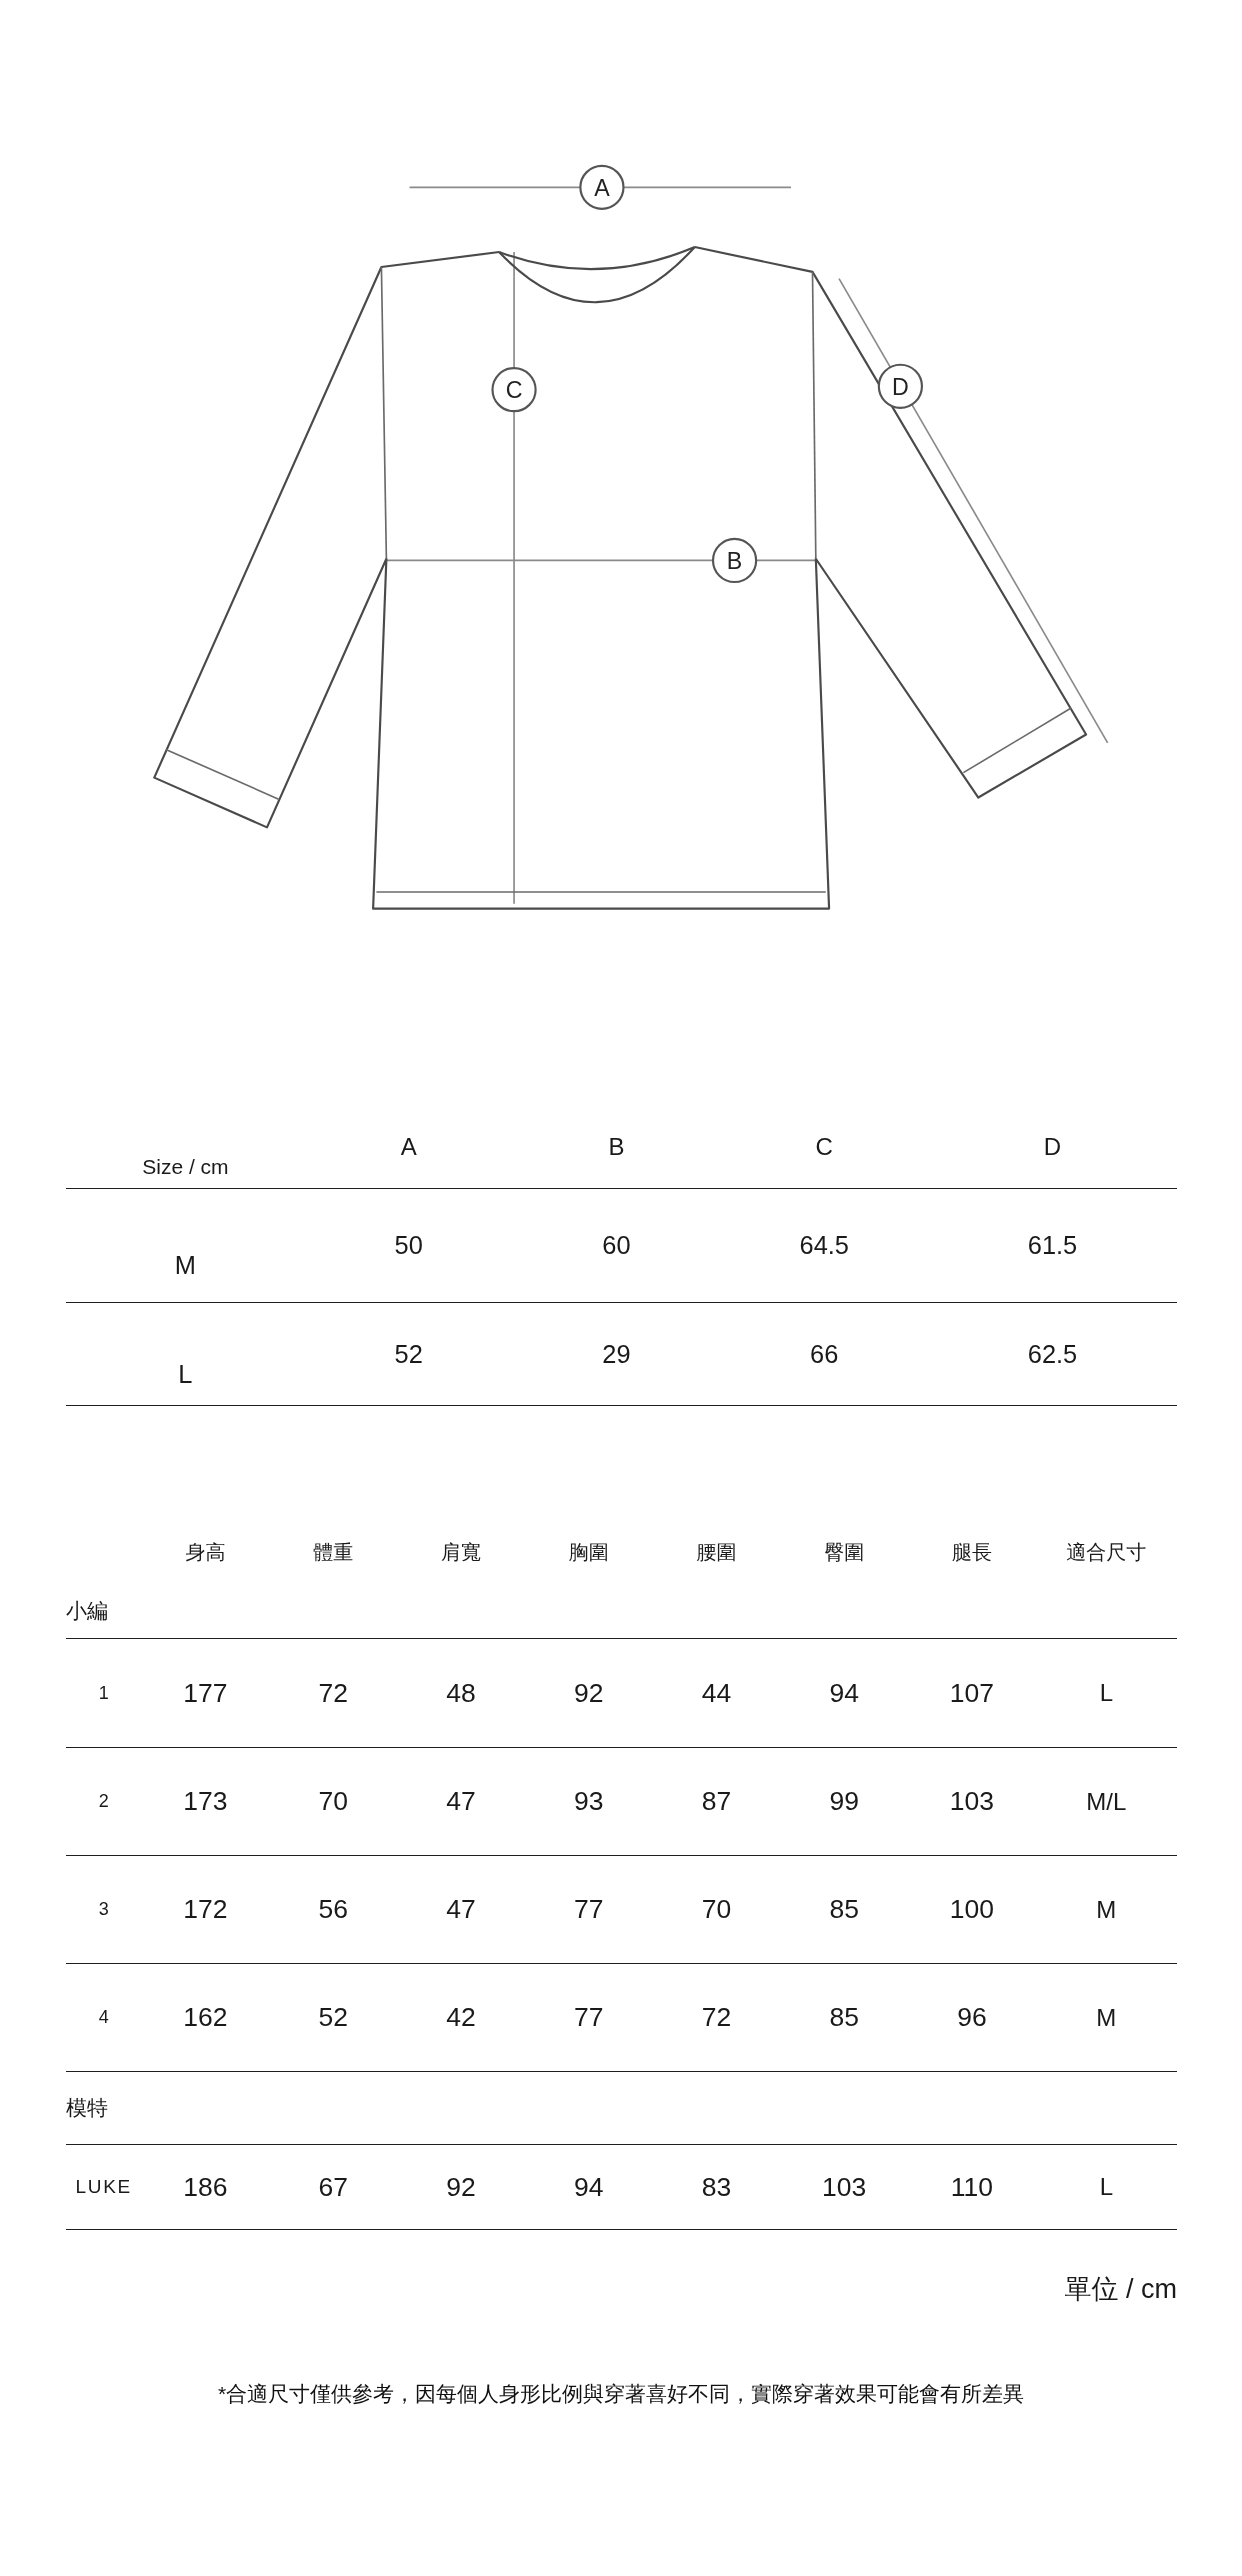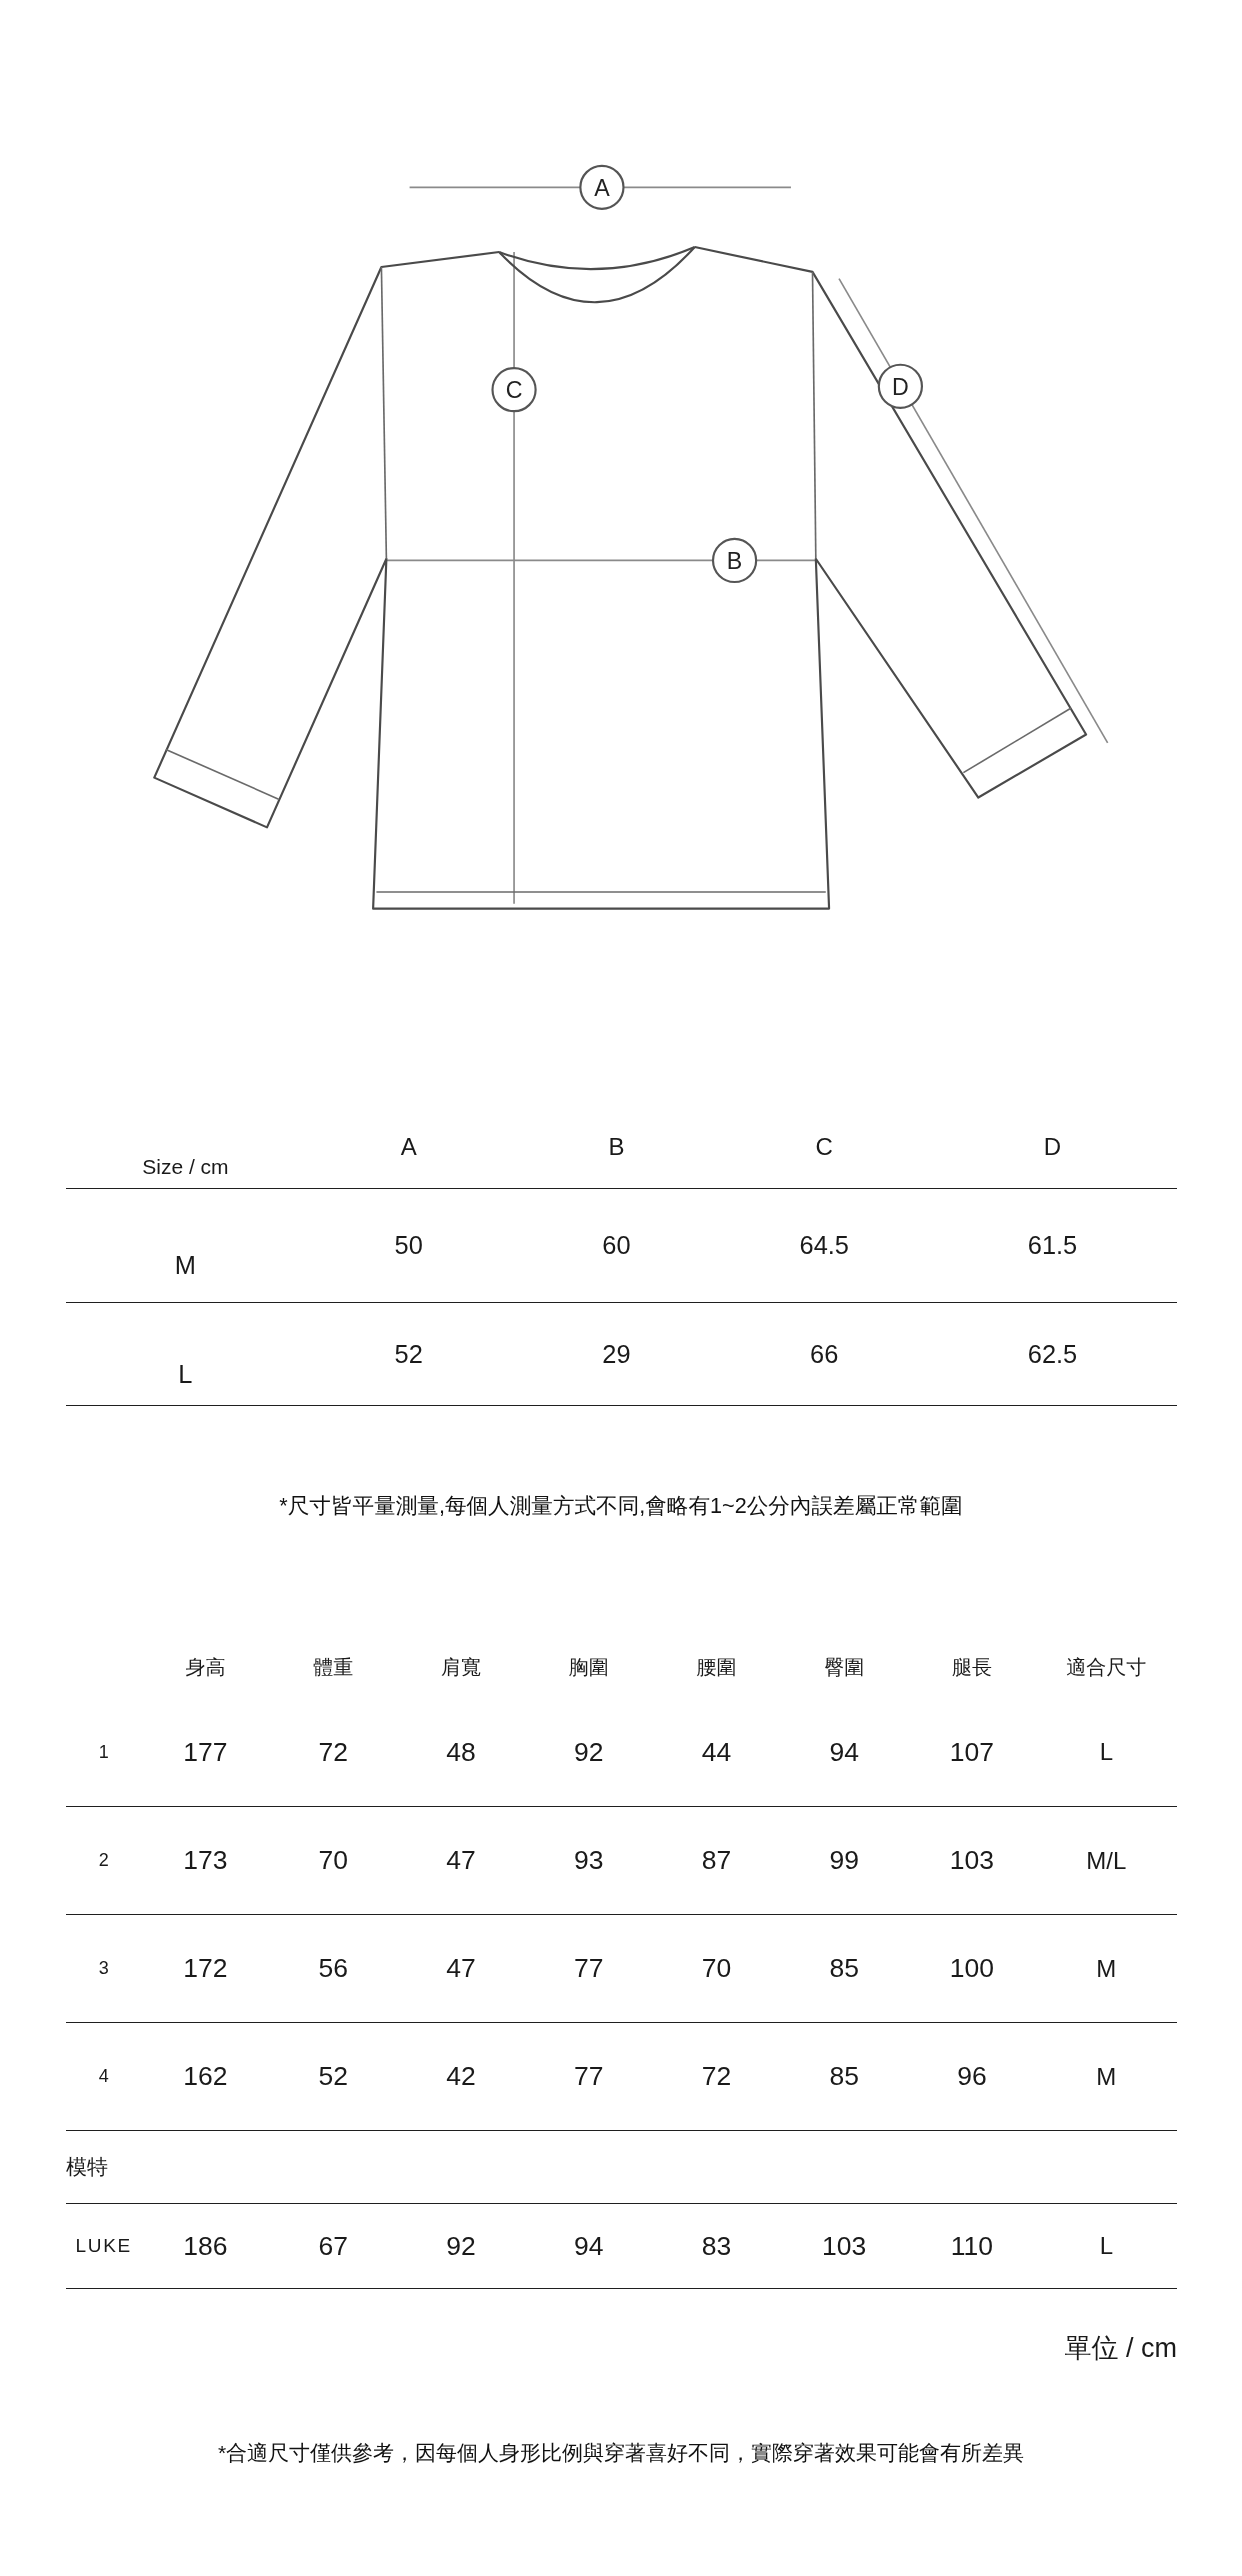--- a/index.html
+++ b/index.html
@@ -119,35 +119,35 @@
     </div>
     <div class="st-row st-row-l">
       <div class="st-cell st-c0">L</div>
       <div class="st-cell st-c">52</div>
       <div class="st-cell st-c">29</div>
       <div class="st-cell st-c">66</div>
       <div class="st-cell st-c4">62.5</div>
     </div>
   </div>
 
-  <div class="note">*尺寸皆平量測量,每個人測量方式不同,會略有1~2公分內誤差屬正常範圍</div>
 
   <div class="body-table">
     <div class="bt-row bt-header">
       <div class="bt-cell bt-name"></div>
       <div class="bt-cell bt-v">身高</div>
       <div class="bt-cell bt-v">體重</div>
       <div class="bt-cell bt-v">肩寬</div>
       <div class="bt-cell bt-v">胸圍</div>
       <div class="bt-cell bt-v">腰圍</div>
       <div class="bt-cell bt-v">臀圍</div>
       <div class="bt-cell bt-v">腿長</div>
       <div class="bt-cell bt-last">適合尺寸</div>
     </div>
 
+    <div class="bt-section">小編</div>
 
     <div class="bt-row bt-data bt-data-1">
       <div class="bt-cell bt-name">1</div>
       <div class="bt-cell bt-v">177</div>
       <div class="bt-cell bt-v">72</div>
       <div class="bt-cell bt-v">48</div>
       <div class="bt-cell bt-v">92</div>
       <div class="bt-cell bt-v">44</div>
       <div class="bt-cell bt-v">94</div>
       <div class="bt-cell bt-v">107</div>

